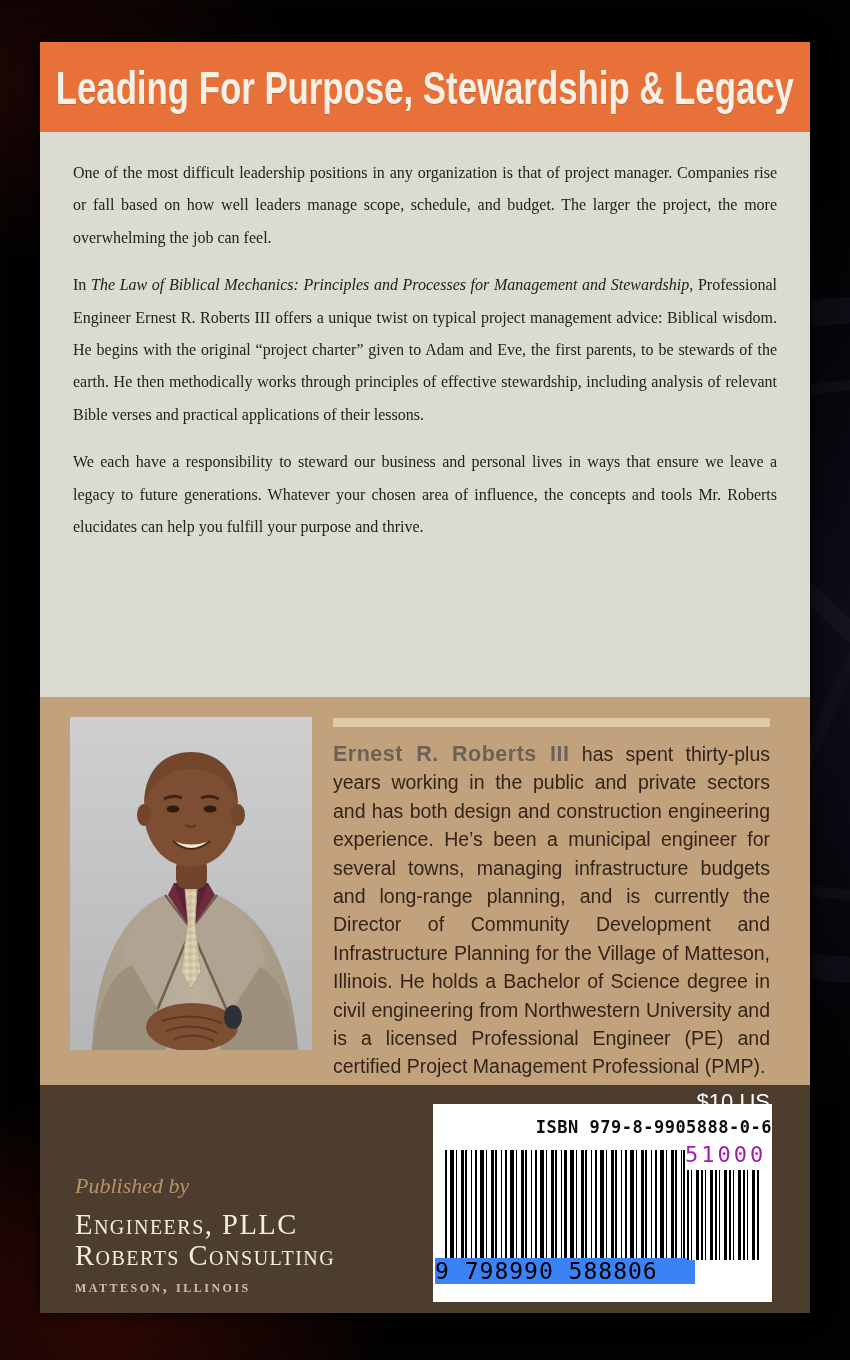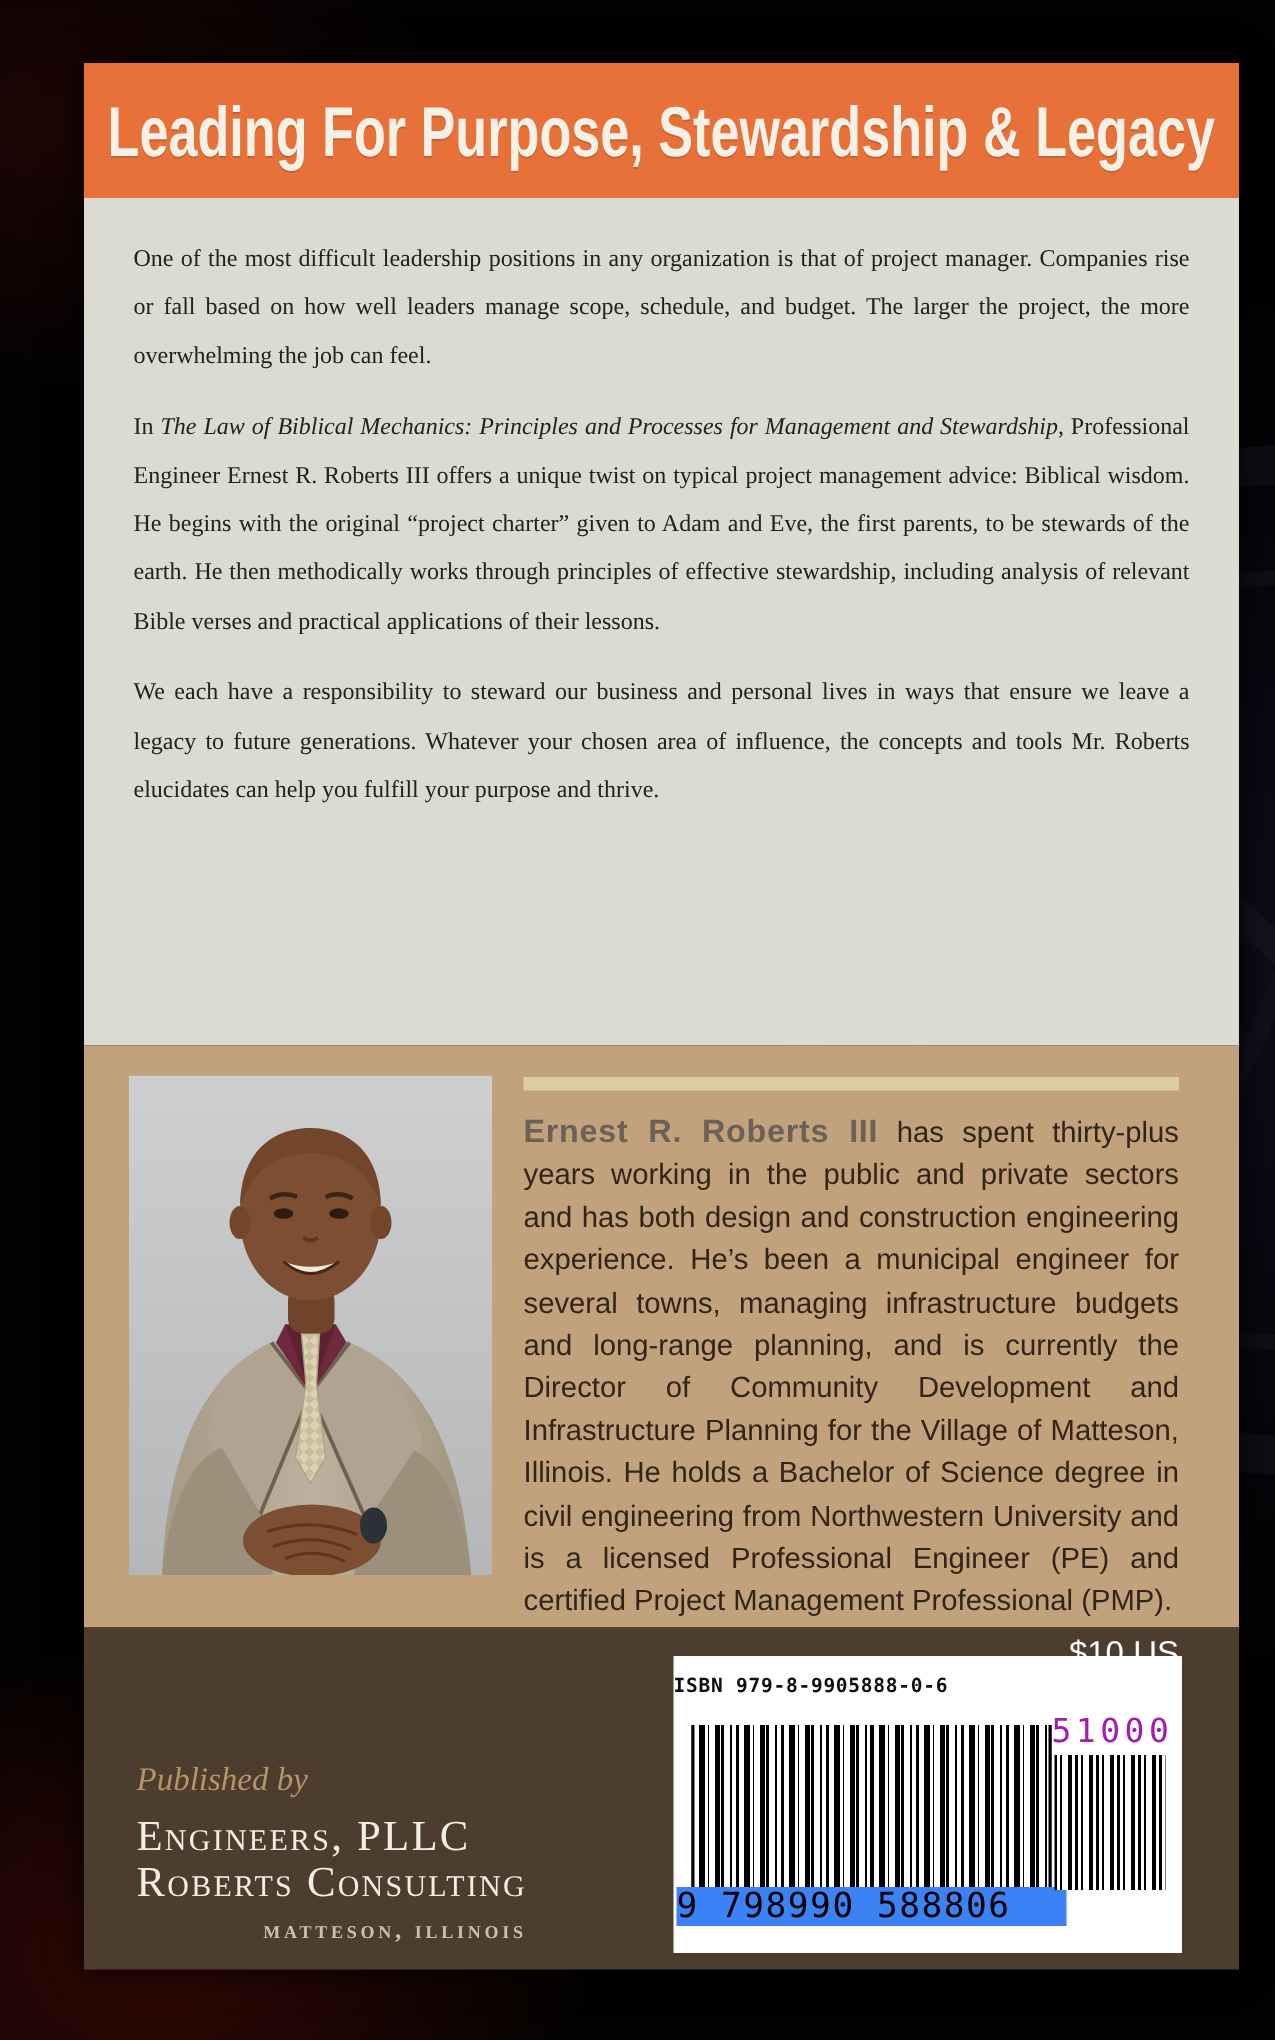--- a/index.html
+++ b/index.html
@@ -6,21 +6,21 @@
   body{
     width:850px;height:1360px;position:relative;overflow:hidden;
     background:
       radial-gradient(420px 300px at 12% 96%, rgba(90,15,8,.55), rgba(0,0,0,0) 70%),
       radial-gradient(380px 260px at 4% 6%, rgba(70,12,10,.4), rgba(0,0,0,0) 70%),
       radial-gradient(520px 640px at 103% 48%, rgba(22,24,48,.55), rgba(0,0,0,0) 72%),
       #020202;
     font-family:"Liberation Serif", serif;
   }
   .backdrop-clock{position:absolute;right:-150px;top:120px;opacity:.55;}
-  .book{position:absolute;left:56px;top:42px;width:770px;height:1271px;box-shadow:0 0 22px rgba(0,0,0,.9);}
+  .book{position:absolute;left:40px;top:42px;width:770px;height:1271px;box-shadow:0 0 22px rgba(0,0,0,.9);}
 
   
   .banner{height:90px;background:#E8713A;display:flex;align-items:center;justify-content:center;overflow:hidden;}
   .banner-title{
     color:#F6F1E7;font-family:"Liberation Sans", sans-serif;font-weight:bold;
     font-size:47px;letter-spacing:0px;white-space:nowrap;transform:scaleX(.74);
     text-shadow:0 1px 0 rgba(0,0,0,.15);
   }
 
   
@@ -49,28 +49,28 @@
     font-family:"Liberation Sans", sans-serif;font-size:22px;font-weight:normal;
   }
   .publisher{position:absolute;left:35px;top:88px;}
   .pub-label{font-style:italic;font-size:22px;color:#B69469;margin-bottom:10px;}
   .pub-name{
     font-variant:small-caps;font-size:28.5px;line-height:31px;color:#F3EEE3;
     letter-spacing:1.5px;
   }
   .pub-loc{
     font-variant:small-caps;font-weight:bold;font-size:16.5px;color:#CDC0A9;
-    letter-spacing:2.5px;margin-top:6px;text-align:right;
+    letter-spacing:2.5px;margin-top:6px;
   }
 
   
   .barcode-box{position:absolute;left:393px;top:19px;width:339px;height:198px;background:#FFFFFF;}
   .isbn-label{
-    text-align:left;font-family:"DejaVu Sans Mono", monospace;font-weight:bold;
-    font-size:13px;letter-spacing:.5px;color:#0e0e0e;padding-top:13px;
+    text-align:right;font-family:"DejaVu Sans Mono", monospace;font-weight:bold;
+    font-size:17px;letter-spacing:.5px;color:#0e0e0e;padding-top:13px;
   }
   .bars-wrap{position:absolute;left:12px;top:42px;right:9px;bottom:10px;}
   .main-bars{
     position:absolute;left:0;top:4px;width:240px;height:112px;
     background:repeating-linear-gradient(90deg,
       #000 0 2px,#fff 2px 5px,#000 5px 9px,#fff 9px 11px,#000 11px 12px,#fff 12px 16px,
       #000 16px 19px,#fff 19px 20px,#000 20px 22px,#fff 22px 26px,#000 26px 27px,#fff 27px 30px);
   }
   .guard{position:absolute;top:4px;width:2px;height:128px;background:#000;}
   .g1{left:0;} .g2{left:119px;} .g3{left:238px;}

